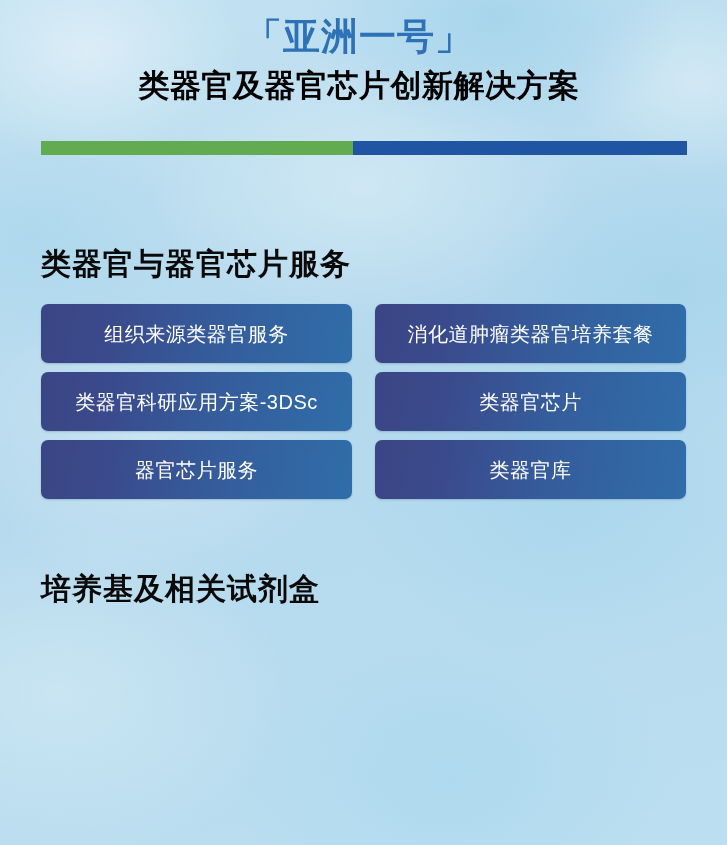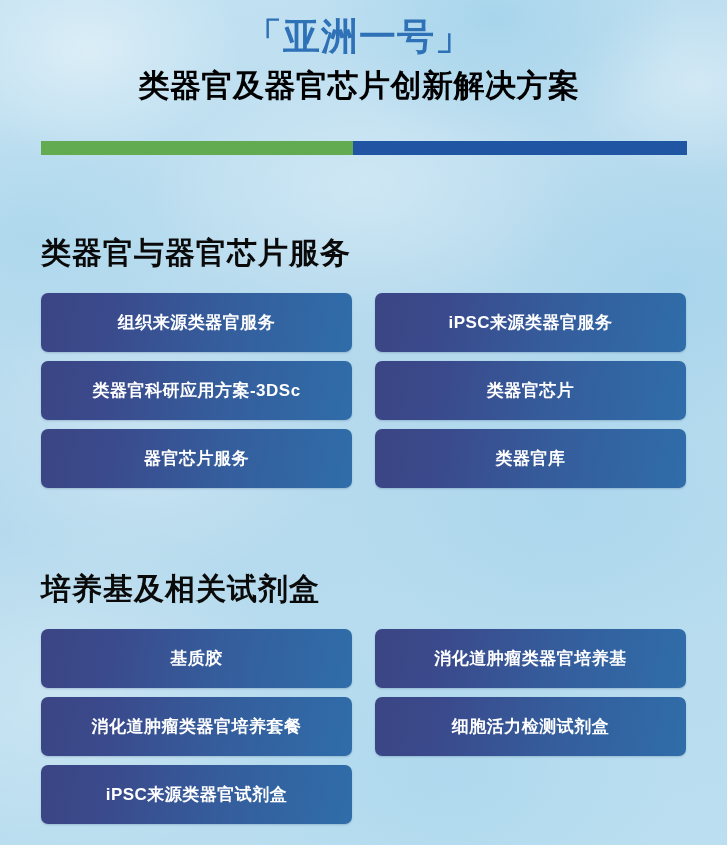--- a/index.html
+++ b/index.html
@@ -90,21 +90,21 @@
     height: 100%;
     background: #2055a4;
   }
 
   
   .section {
     position: absolute;
     left: 0;
     width: 727px;
   }
-  #section-services  { top: 231px; }
+  #section-services  { top: 242px; }
   #section-reagents  { top: 540px; margin-top: 27px; }
 
   .section-title {
     margin: 0 0 0 41px;
     font-size: 30px;
     line-height: 44px;
     font-weight: bold;
     letter-spacing: 1px;
     color: #0a0a0a;
   }
@@ -124,23 +124,23 @@
     display: flex;
     align-items: center;
     justify-content: center;
     background: linear-gradient(100deg, #3b4584 0%, #3a4a8c 22%, #355d9c 58%, #2f6da9 100%);
     box-shadow: 0 1px 2px rgba(30,60,110,0.22);
     box-sizing: border-box;
     padding: 0 8px;
   }
   .card-label {
     color: #ffffff;
-    font-size: 17px;
+    font-size: 20px;
     line-height: 24px;
-    font-weight: bold;
+    font-weight: normal;
     letter-spacing: 0.5px;
     white-space: nowrap;
     text-align: left;
   }
   .card-empty {
     visibility: hidden;
   }
 </style>
 </head>
 <body>
@@ -159,52 +159,34 @@
     <div id="divider-blue"></div>
   </div>
 
   <div class="section" id="section-services">
     <div class="section-title">类器官与器官芯片服务</div>
     <div class="card-grid">
       <div class="card">
         <span class="card-label">组织来源类器官服务</span>
       </div>
       <div class="card">
-        <span class="card-label">iPSC来源类器官服务</span>
+        <span class="card-label">消化道肿瘤类器官培养套餐</span>
       </div>
       <div class="card">
         <span class="card-label">类器官科研应用方案-3DSc</span>
       </div>
       <div class="card">
         <span class="card-label">类器官芯片</span>
       </div>
       <div class="card">
         <span class="card-label">器官芯片服务</span>
       </div>
       <div class="card">
         <span class="card-label">类器官库</span>
       </div>
     </div>
   </div>
 
   <div class="section" id="section-reagents">
     <div class="section-title">培养基及相关试剂盒</div>
-    <div class="card-grid">
-      <div class="card">
-        <span class="card-label">基质胶</span>
-      </div>
-      <div class="card">
-        <span class="card-label">消化道肿瘤类器官培养基</span>
-      </div>
-      <div class="card">
-        <span class="card-label">消化道肿瘤类器官培养套餐</span>
-      </div>
-      <div class="card">
-        <span class="card-label">细胞活力检测试剂盒</span>
-      </div>
-      <div class="card">
-        <span class="card-label">iPSC来源类器官试剂盒</span>
-      </div>
-      <div class="card card-empty"></div>
-    </div>
   </div>
 
 </div>
 
 </body></html>

